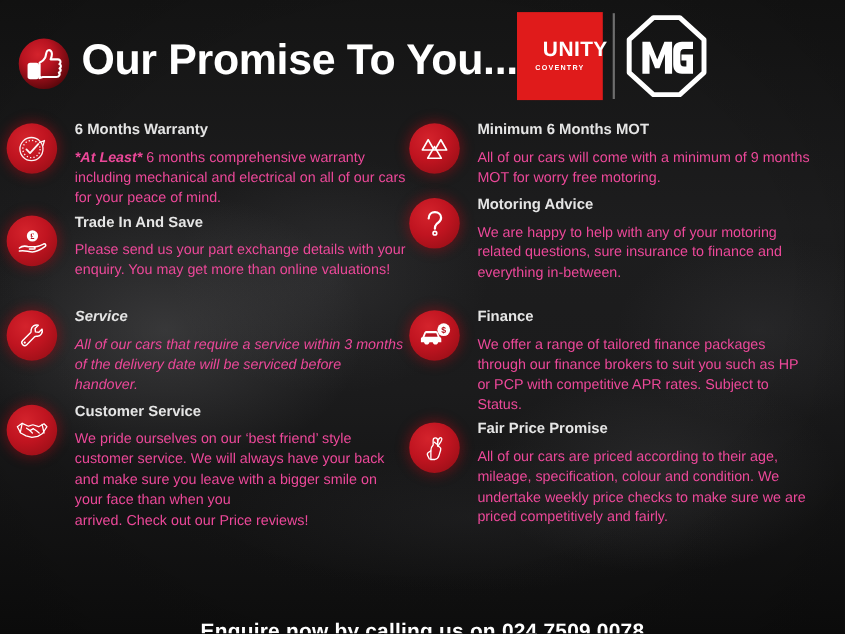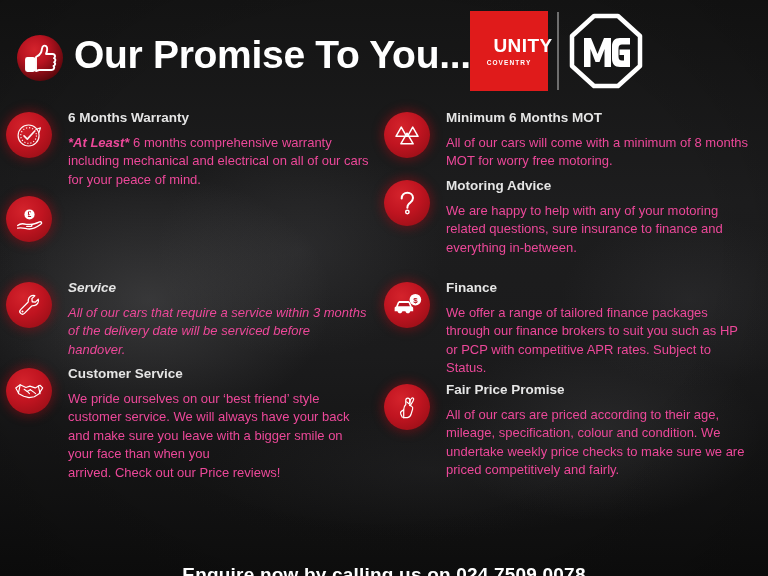--- a/index.html
+++ b/index.html
@@ -98,21 +98,21 @@
     width: 2px;
     height: 78px;
     background: #6e6e6e;
     margin: 0 9px;
   }
   #mg-logo { width: 76px; height: 78px; }
 
   
   .column { position: absolute; top: 110px; width: 370px; }
   #col-left  { left: 6px; }
-  #col-right { left: 384px; }
+  #col-right { left: 372px; }
 
   .promise-item { position: relative; }
   .promise-icon {
     position: absolute;
     left: 0;
     top: 2px;
     width: 46px;
     height: 46px;
     border-radius: 50%;
     background: radial-gradient(circle at 38% 32%, #d4232c 0%, #c01420 45%, #8c0d14 100%);
@@ -230,20 +230,24 @@
         <div class="promise-icon">
           <svg viewBox="0 0 34 34" width="31" height="31">
             <circle cx="17" cy="11.5" r="5.6" fill="#ffffff"></circle>
             <text x="17" y="14.6" text-anchor="middle" font-family="Liberation Serif, serif" font-size="8.4" font-weight="bold" fill="#b81320">£</text>
             <g fill="none" stroke="#ffffff" stroke-width="1.5" stroke-linecap="round" stroke-linejoin="round">
               <path d="M4 23.5 C7.5 20.5 11 21.6 13.5 22.4 L18.5 22.4 C20 22.4 20 24.6 18.5 24.6 L14 24.6"></path>
               <path d="M18.5 22.4 C22 22.4 25 21 28 19.6 C30 18.8 31.2 21 29.4 22.2 C25.5 25 21.5 27.4 17 27.4 C12.5 27.4 9.5 25.2 4 26.5"></path>
             </g>
           </svg>
         </div>
+        <div class="promise-text">
+          <p class="promise-heading">Trade In And Save</p>
+          <p class="promise-body">Please send us your part exchange details with your enquiry. You may get more than online valuations!</p>
+        </div>
       </div>
 
       <div class="promise-item" style="height:86px;font-style:italic;">
         <div class="promise-icon">
           <svg viewBox="0 0 34 34" width="29" height="29">
             <path d="M23.2 5.5 C19.6 4.4 16 6.9 15.6 10.4 C15.45 11.7 15.75 12.6 15.2 13.2
                      L6.6 21.8 C5.3 23.1 5.3 24.9 6.6 26.2 C7.9 27.5 9.7 27.5 11 26.2
                      L19.6 17.6 C20.2 17.05 21.1 17.35 22.4 17.2 C25.9 16.8 28.4 13.2 27.3 9.6
                      L23.9 13 L20.2 12.6 L19.8 8.9 Z" fill="none" stroke="#ffffff" stroke-width="1.5" stroke-linejoin="round"></path>
             <circle cx="8.8" cy="24" r="1.2" fill="#ffffff"></circle>
@@ -284,21 +288,21 @@
           <svg viewBox="0 0 34 34" width="30" height="30">
             <g fill="none" stroke="#ffffff" stroke-width="1.7" stroke-linejoin="round">
               <path d="M10.5 8 L16.5 18.5 L4.5 18.5 Z"></path>
               <path d="M23.5 8 L29.5 18.5 L17.5 18.5 Z"></path>
               <path d="M17 15 L24 27 L10 27 Z"></path>
             </g>
           </svg>
         </div>
         <div class="promise-text">
           <p class="promise-heading">Minimum 6 Months MOT</p>
-          <p class="promise-body">All of our cars will come with a minimum of 8 months MOT for worry free motoring.</p>
+          <p class="promise-body">All of our cars will come with a minimum of 9 months MOT for worry free motoring.</p>
         </div>
       </div>
 
       <div class="promise-item" style="height:102px;">
         <div class="promise-icon">
           <svg viewBox="0 0 34 34" width="30" height="30">
             <path d="M11 12 C11 7.8 14 5.5 17.4 5.5 C21 5.5 23.8 7.9 23.8 11.3
                      C23.8 15 21 16.2 19 18 C17.6 19.3 17.4 20.6 17.4 22.5" fill="none" stroke="#ffffff" stroke-width="2.3" stroke-linecap="round"></path>
             <circle cx="17.4" cy="27.2" r="1.9" fill="none" stroke="#ffffff" stroke-width="1.7"></circle>
           </svg>

